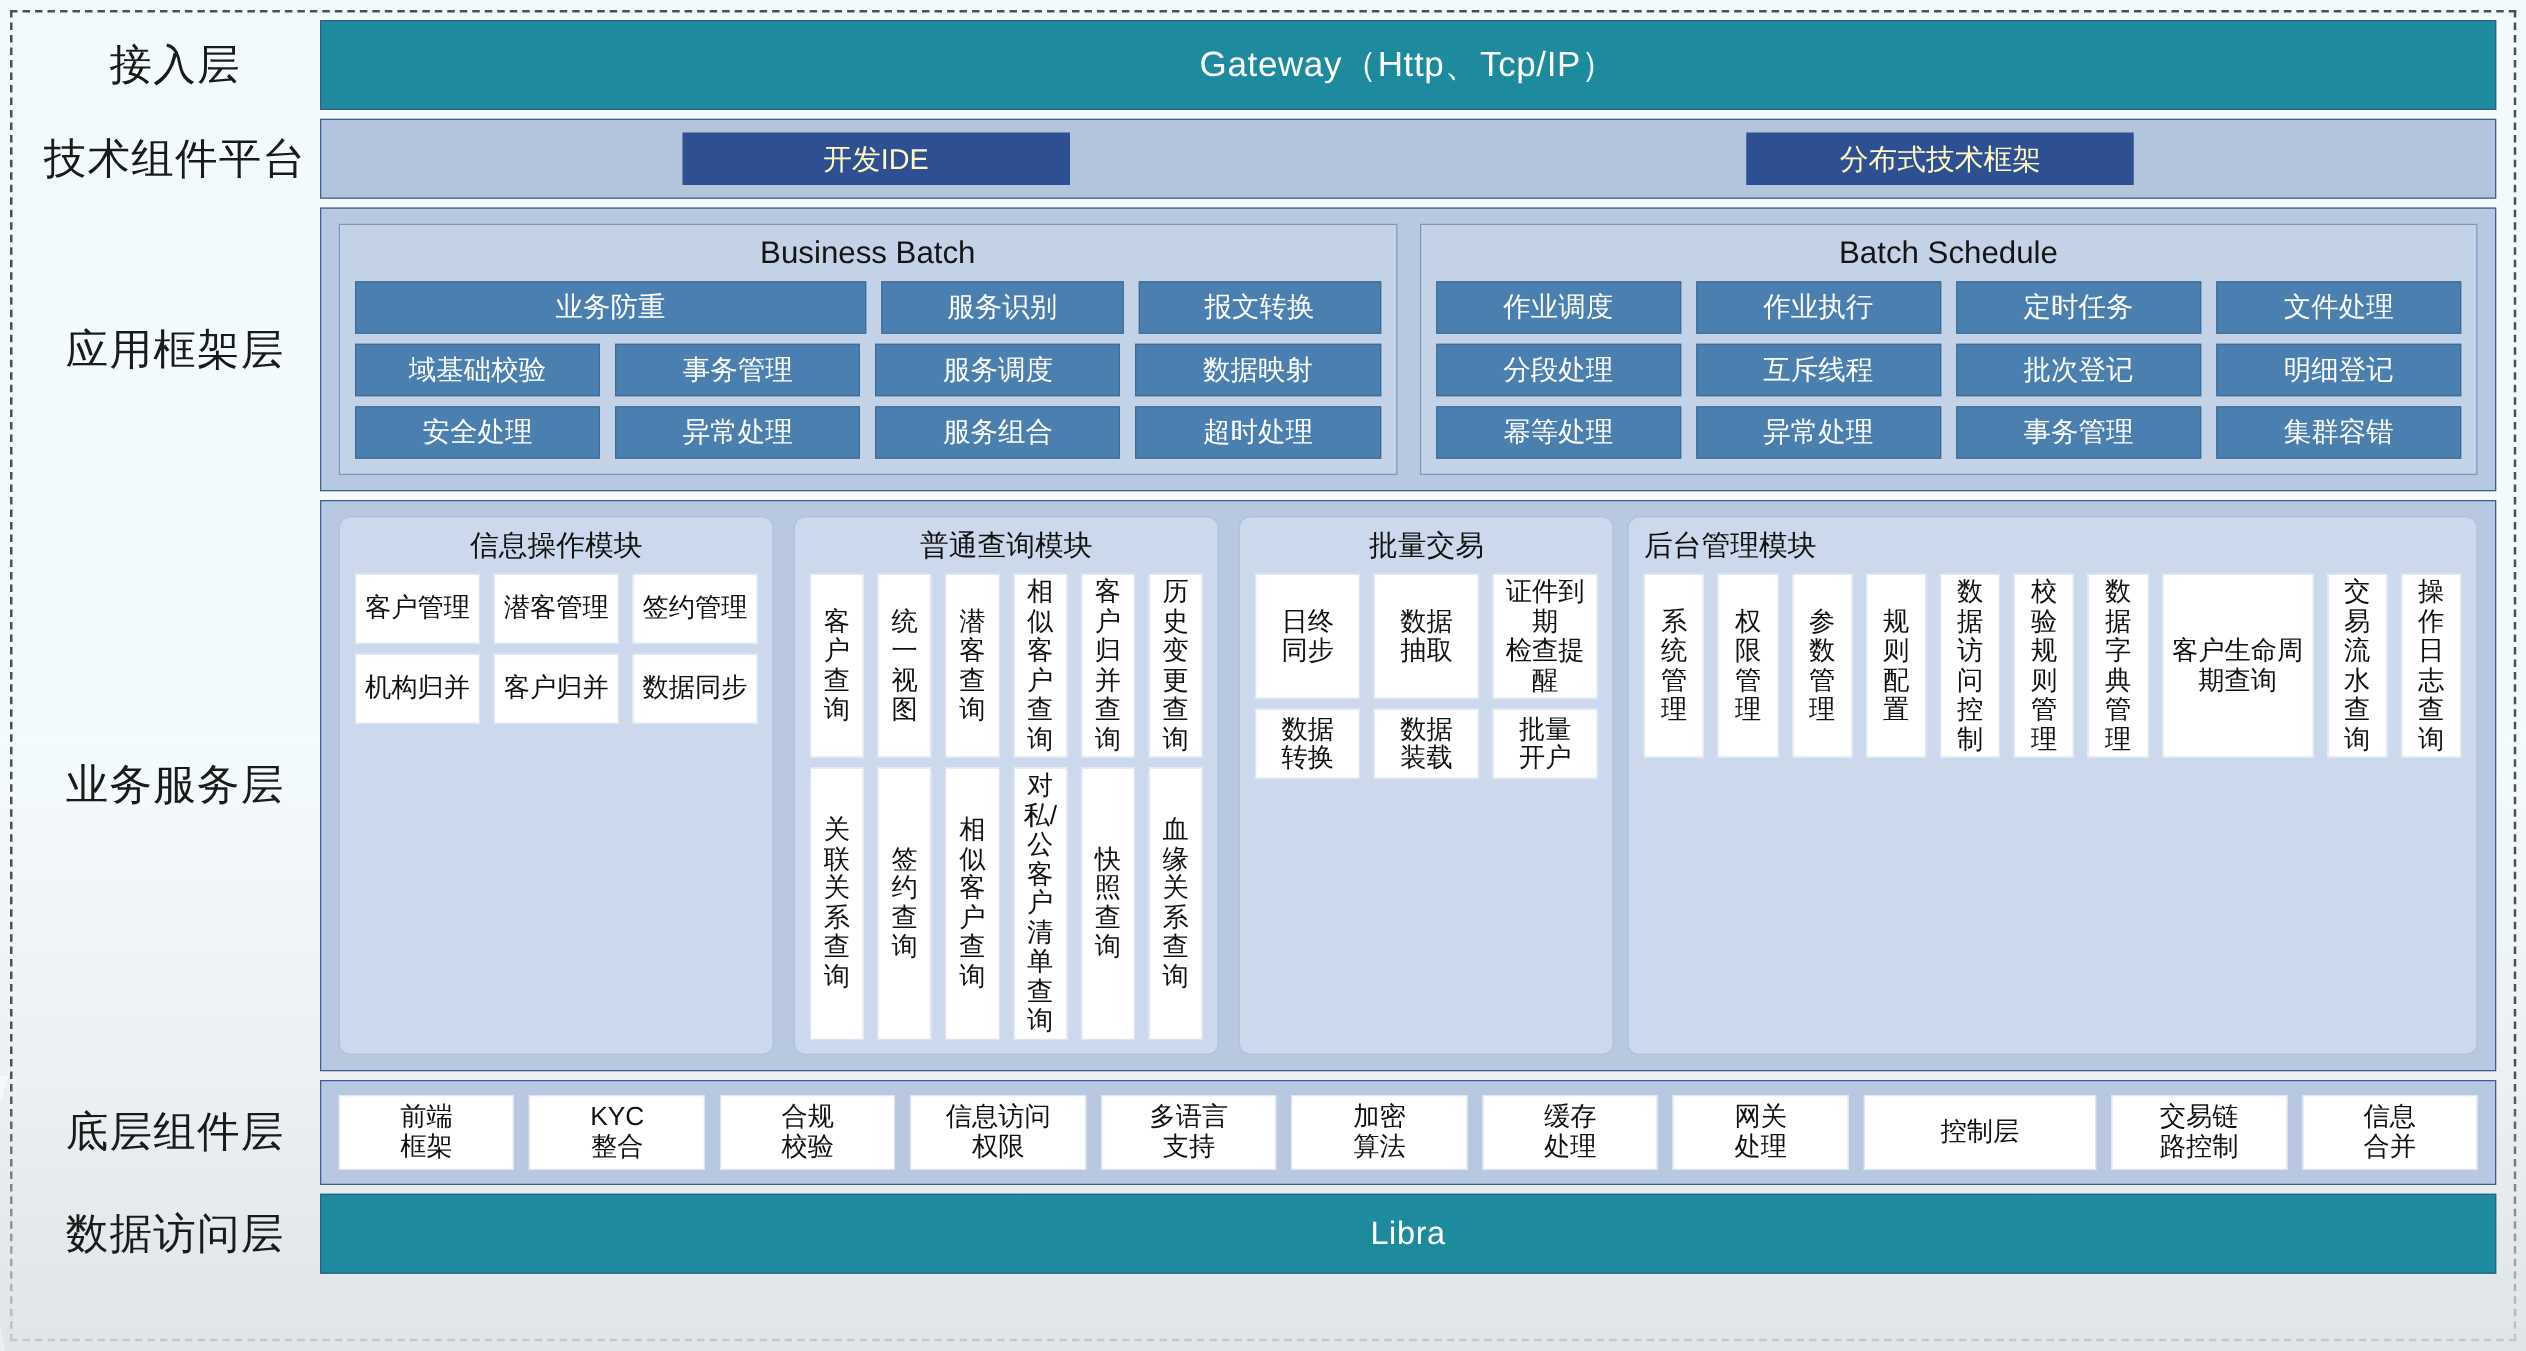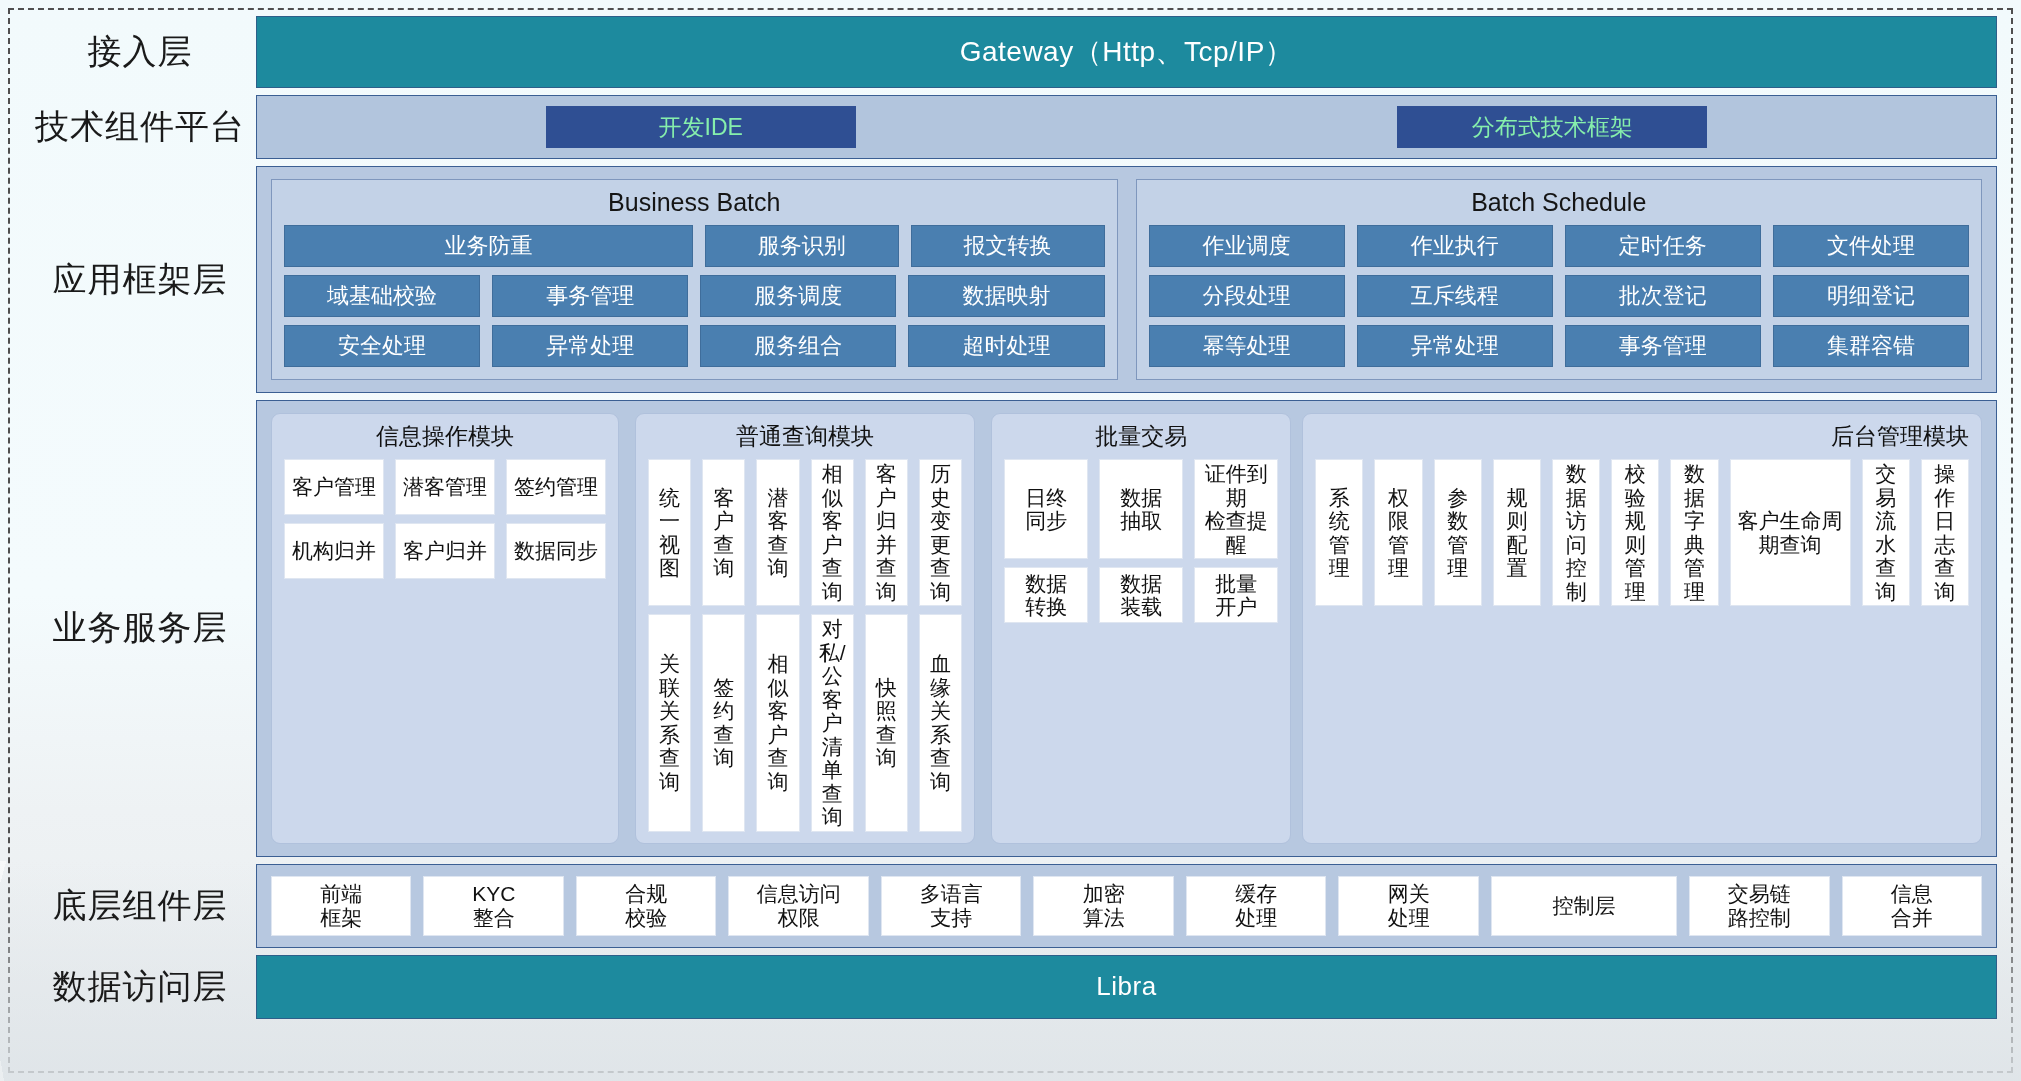--- a/index.html
+++ b/index.html
@@ -54,21 +54,21 @@
   
   .platform {
     background:#b2c5dd;
     border:1px solid #3b5f93;
     height: 64px;
     display:flex; align-items:center; justify-content:space-around;
     padding: 0 18px;
   }
   .navy {
     background:#2f4f93;
-    color:#86efac;
+    color:#fef9c3;
     font-size:23px;
     height:42px;
     min-width:310px;
     display:flex; align-items:center; justify-content:center;
   }
 
   
   .appframe {
     background:#b7c8e0;
     border:1px solid #3b5f93;
@@ -129,21 +129,21 @@
     min-height:56px;
     display:flex; align-items:center; justify-content:center; text-align:center;
     flex:1 1 0; min-width:0;
     padding: 2px 4px;
     white-space:pre-line;
   }
   .m-info { flex: 0 0 348px; }
   .m-query { flex: 1 1 auto; }
   .m-batch { flex: 0 0 300px; }
   .m-admin { flex: 1 1 auto; }
-  .m-admin .mod-title { text-align:right; }
+  .m-admin .mod-title { text-align:left; }
   .admin-cells { display:flex; gap:11px; }
   .admin-cells .cell.wide { flex: 2.9 1 0; }
 
   
   .complayer {
     background:#b7c8e0;
     border:1px solid #3b5f93;
     padding: 11px 14px;
     display:flex; gap:12px;
   }
@@ -251,22 +251,22 @@
                   <div class="cell">客户归并</div>
                   <div class="cell">数据同步</div>
                 </div>
               </div>
             </div>
 
             <div class="mod m-query">
               <div class="mod-title">普通查询模块</div>
               <div class="cellgrid">
                 <div class="cellrow">
+                  <div class="cell">客户查询</div>
                   <div class="cell">统一视图</div>
-                  <div class="cell">客户查询</div>
                   <div class="cell">潜客查询</div>
                   <div class="cell">相似客户
 查询</div>
                   <div class="cell">客户归并
 查询</div>
                   <div class="cell">历史变更
 查询</div>
                 </div>
                 <div class="cellrow">
                   <div class="cell">关联关系

